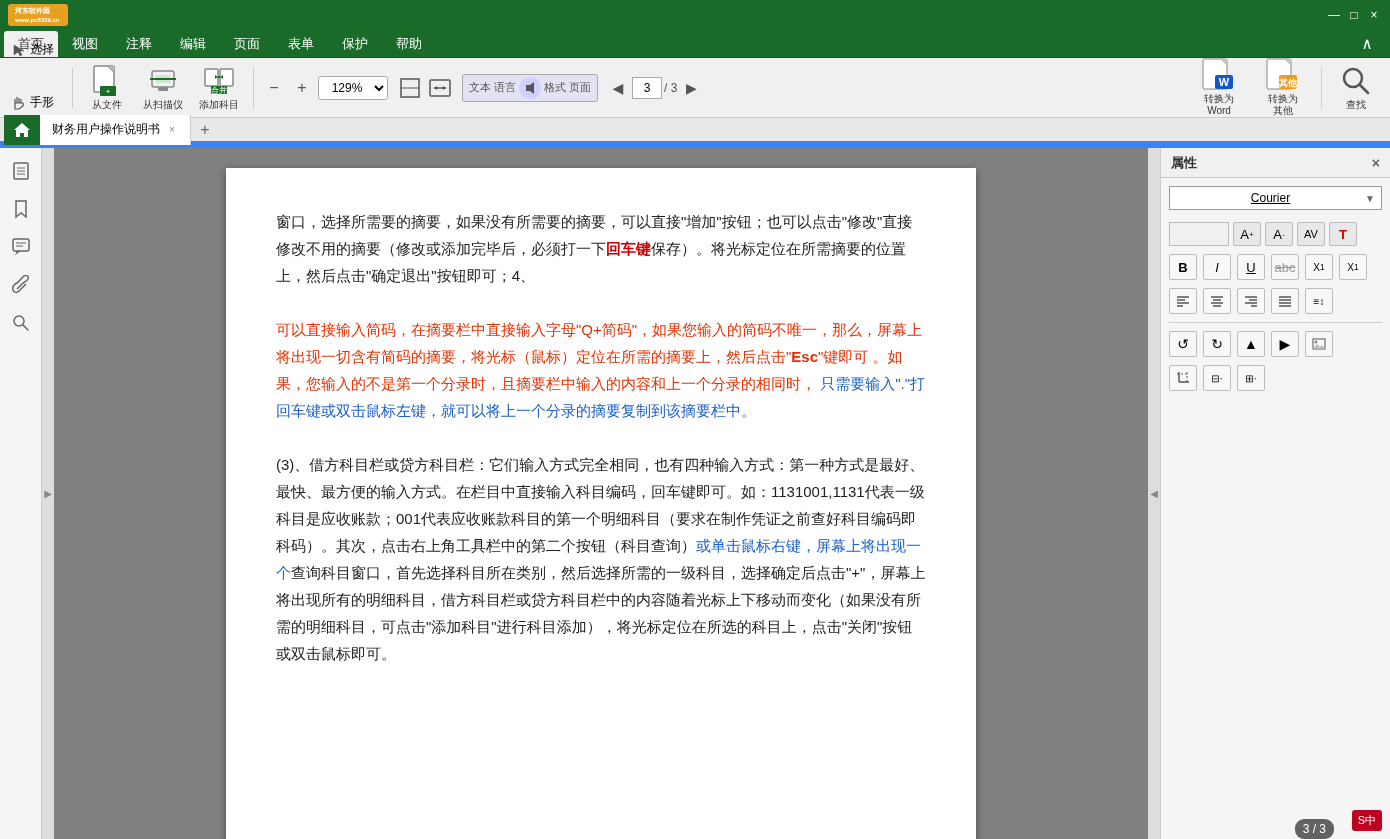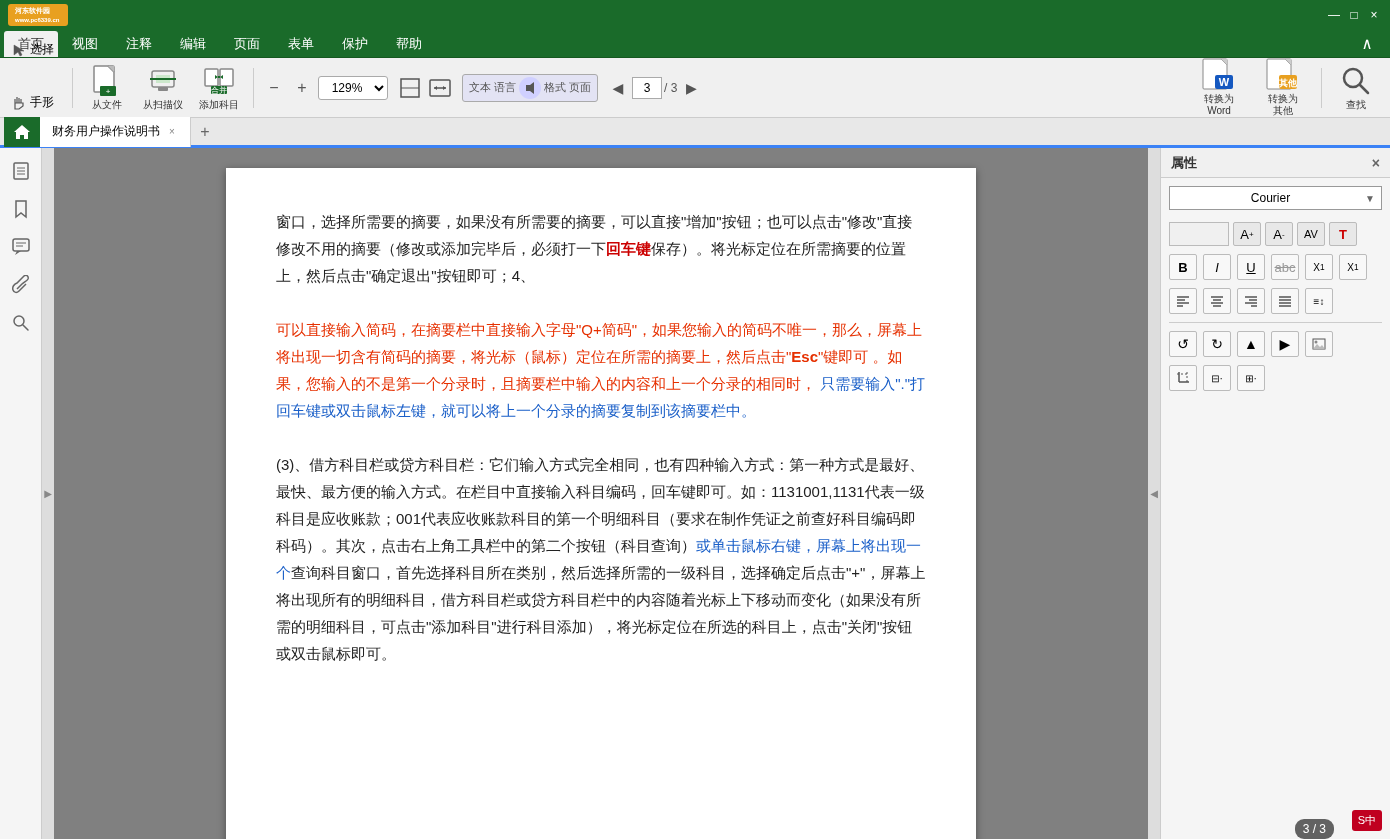--- a/index.html
+++ b/index.html
@@ -78,21 +78,21 @@
       font-size: 10px; color: #333; text-align: center;
     }
     .convert-btn .icon-area { width: 36px; height: 32px; display: flex; align-items: center; justify-content: center; margin-bottom: 2px; }
 
     
     .tabs-bar {
       background: #e8e8e8;
       height: 30px;
       display: flex;
       align-items: center;
-      border-bottom: 3px solid #3b82f6;
+      border-bottom: 7px solid #3b82f6;
       padding-left: 4px;
     }
     .tab-home { width: 36px; height: 30px; background: #1a6b2a; display: flex; align-items: center; justify-content: center; cursor: pointer; }
     .tab-item {
       height: 30px; background: white; padding: 0 12px; display: flex; align-items: center; gap: 6px;
       font-size: 12px; border-right: 1px solid #ccc; cursor: pointer; position: relative;
     }
     .tab-item .close-btn { font-size: 10px; color: #888; cursor: pointer; padding: 1px 3px; border-radius: 2px; }
     .tab-add { width: 28px; height: 28px; display: flex; align-items: center; justify-content: center; cursor: pointer; font-size: 16px; color: #666; }
 
@@ -489,21 +489,21 @@
   <div class="right-handle">◀</div>
 
   <div class="right-panel">
     <div class="right-panel-header">
       <span>属性</span>
       <span class="right-panel-close">×</span>
     </div>
 
     <div style="margin: 8px;">
       <div style="border: 1px solid #999; background: white; height: 24px; display: flex; align-items: center; padding: 0 6px; font-size: 12px; position:relative;">
-        <span style="flex:1;">Courier</span>
+        <span style="flex:1;text-decoration:underline;">Courier</span>
         <span style="font-size:10px; color:#666;">▼</span>
       </div>
     </div>
 
     <div class="prop-row">
       <div style="width:60px; height:24px; background:#f0f0f0; border: 1px solid #bbb; display:flex; align-items:center; padding:0 4px; font-size:11px;"></div>
       <div class="prop-btn" style="font-size:13px;">A<sup style="font-size:8px;">+</sup></div>
       <div class="prop-btn" style="font-size:13px;">A<sub style="font-size:8px;">-</sub></div>
       <div class="prop-btn" style="font-size:11px;">AV</div>
       <div class="prop-btn" style="font-size:13px; font-weight:bold; color:#cc0000;">T<span style="display:block;height:3px;background:#cc0000;margin-top:-2px;"></span></div>

